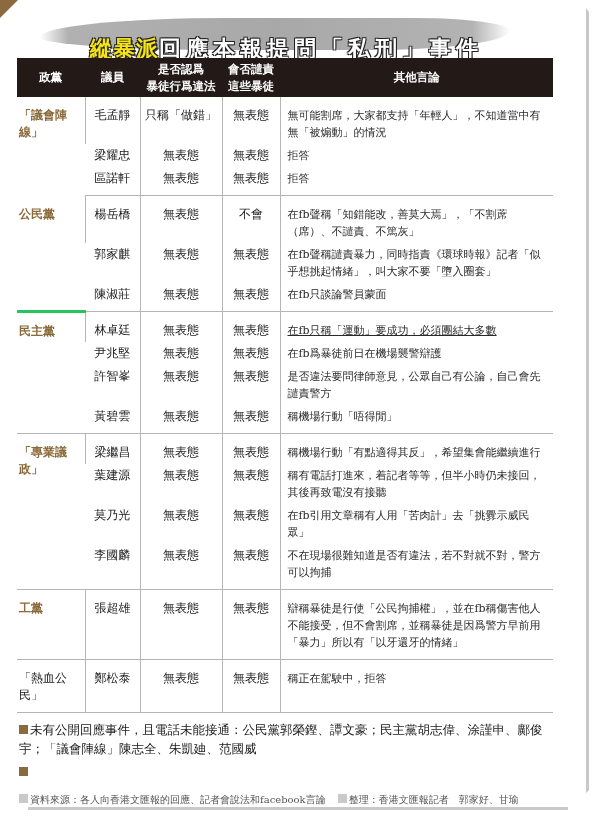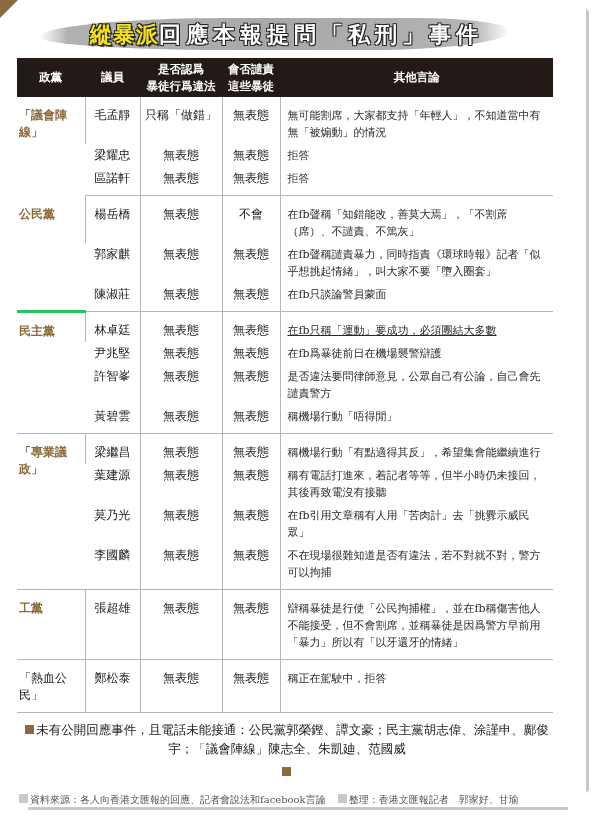--- a/index.html
+++ b/index.html
@@ -29,21 +29,21 @@
 
   .title-wrap {
     position: absolute; left: 40px; top: 14px; width: 470px; height: 38px;
   }
   .brush {
     position: absolute; left: 0; top: 4px; width: 470px; height: 32px;
     background: linear-gradient(90deg, rgba(170,170,170,0) 0%, #b1b1b1 6%, #a8a8a8 50%, #b3b3b3 92%, rgba(170,170,170,0) 100%);
     border-radius: 40% 20% 30% 40% / 60% 40% 60% 40%;
   }
   .title {
-    position: absolute; left: 50px; top: 6px; height: 30px;
+    position: absolute; left: 50px; top: 20px; height: 30px;
     font-size: 22px; font-weight: bold; letter-spacing: 5px; white-space: nowrap;
     color: #1c1c1c; line-height: 30px;
   }
   .title .hl {
     color: #f4e21a;
     text-shadow: -1px -1px 0 #222, 1px -1px 0 #222, -1px 1px 0 #222, 1px 1px 0 #222, 2px 2px 0 #444;
     letter-spacing: 1px;
   }
   .title .rest { color: #fff; text-shadow: -1px -1px 0 #222, 1px -1px 0 #222, -1px 1px 0 #222, 1px 1px 0 #222; }
 
@@ -68,21 +68,21 @@
     font-family: "DejaVu Serif", serif; font-size: 11px; padding-left: 7px; padding-right: 4px;
     color: #2a2a2a;
   }
   tr.grp-first td { padding-top: 10px; }
   tr.grp-last td { padding-bottom: 8px; border-bottom: 1px solid #b5b5b5; }
   tr.grp-last td.party { border-bottom: 1px solid #b5b5b5; }
 
   .notes {
     position: absolute; left: 19px; top: 720px; width: 536px; font-size: 12.5px; line-height: 19px;
   }
-  .note-line { margin: 0 0 4px 0; text-align: center; }
+  .note-line { margin: 0 0 4px 0; }
   .sq {
     display: inline-block; width: 9px; height: 9px; background: #8b6a3e; margin-right: 2px; vertical-align: 0;
   }
   .sq.grey { background: #c9c9c9; }
   .source {
     font-family: "DejaVu Serif", serif; font-size: 10px; color: #555; white-space: nowrap; margin-top: 9px;
   }
   .source .gap { display: inline-block; width: 12px; }
 </style>
 </head>

